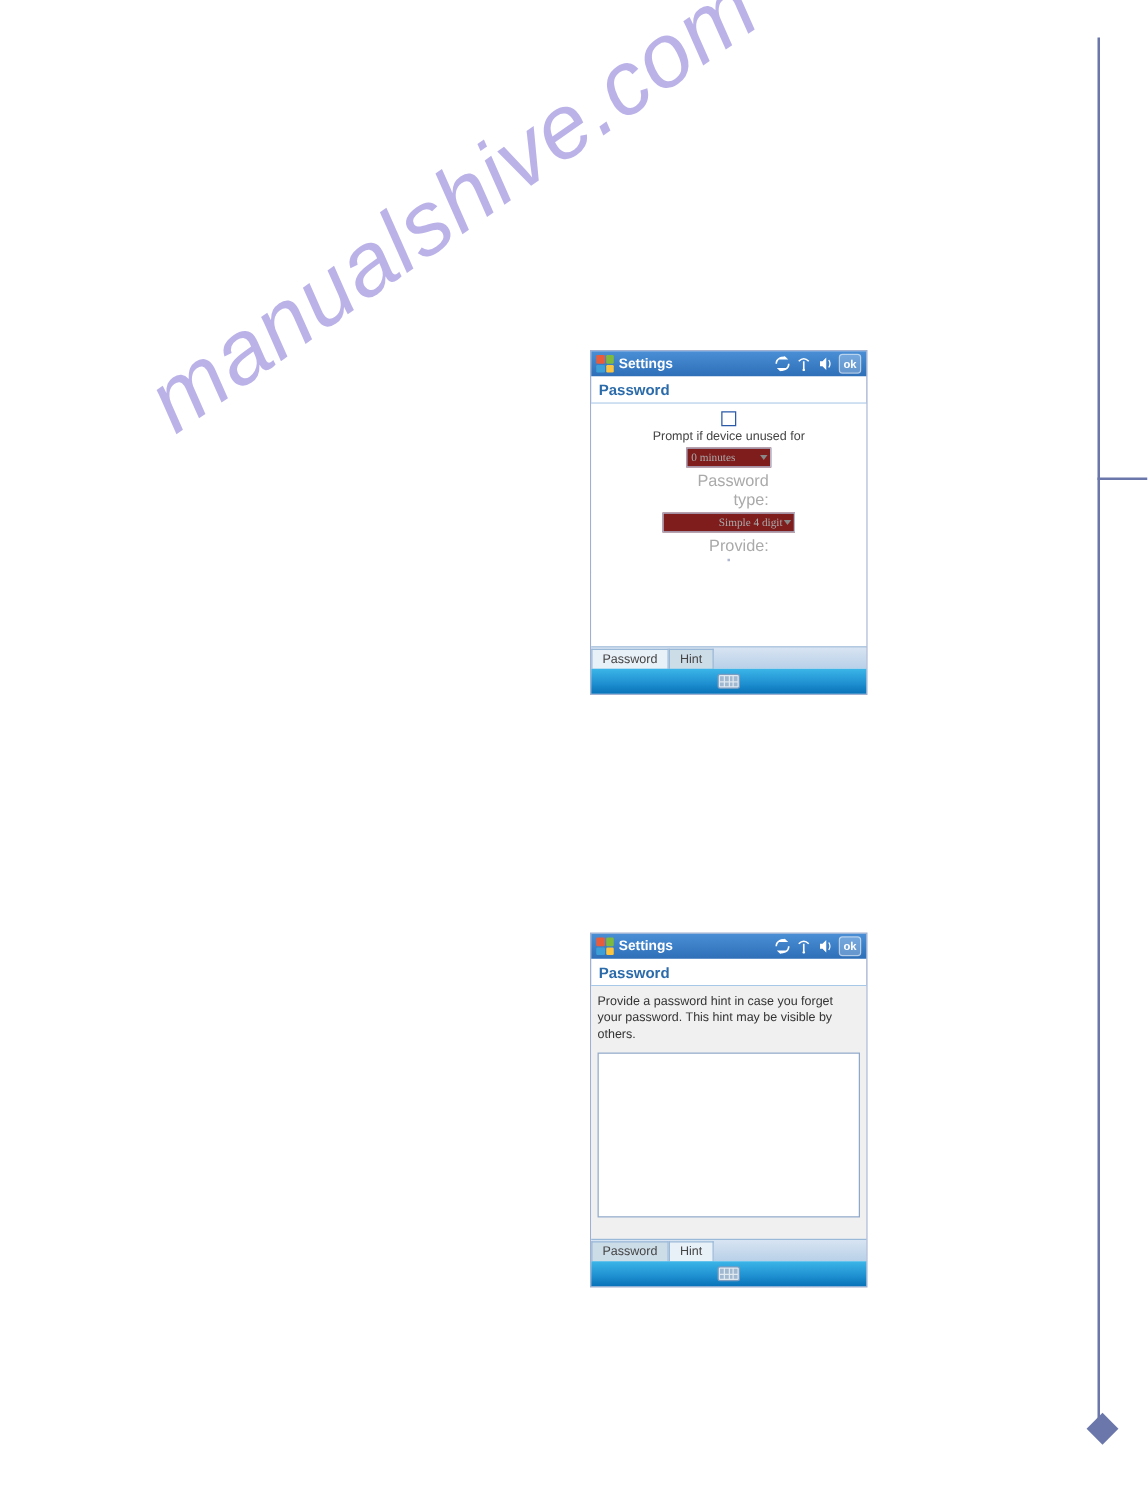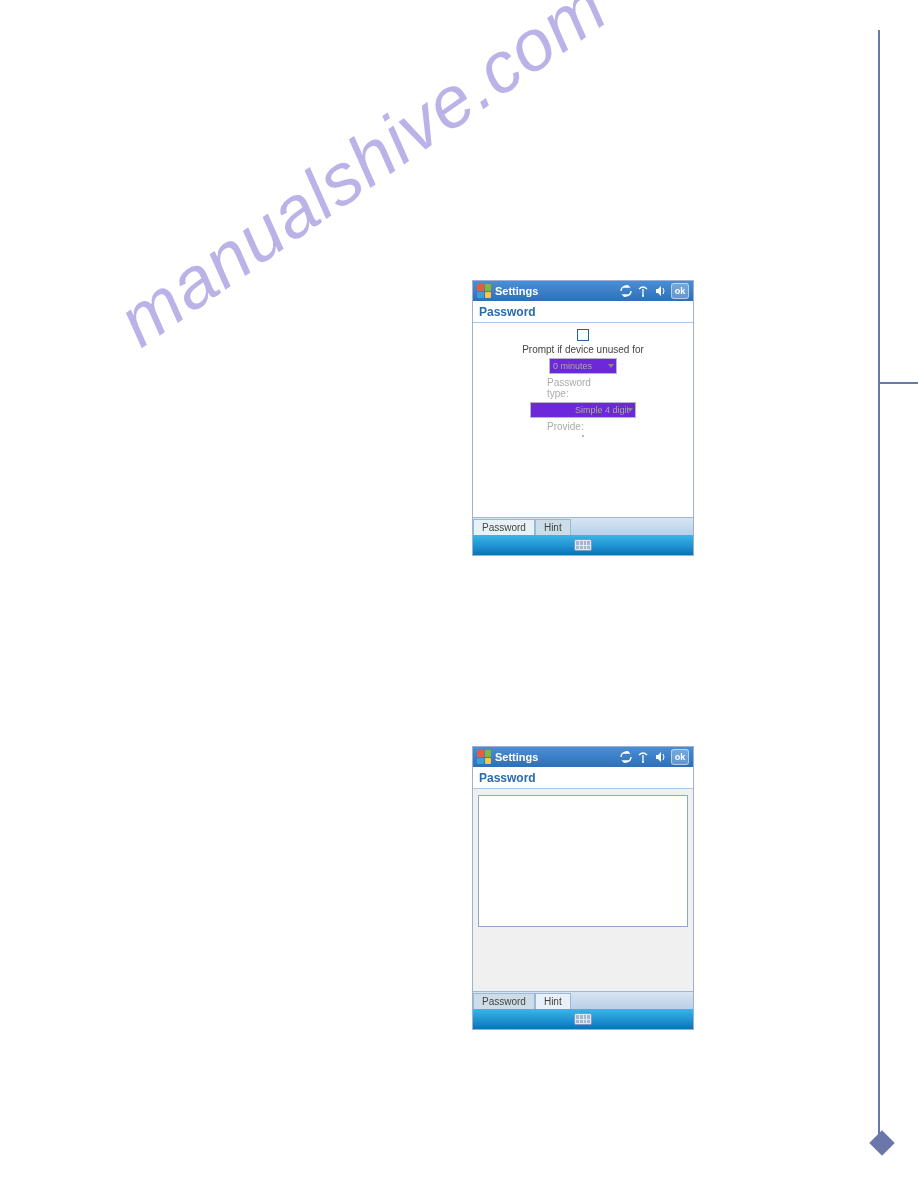--- a/index.html
+++ b/index.html
@@ -122,41 +122,42 @@
     }
     .checkbox {
       width: 12px; height: 12px;
       border: 1px solid #2a5aa8;
       background: #fff;
       flex-shrink: 0;
     }
     .prompt-label { font-size: 10px; color: #444; flex: 1; line-height: 1.1; }
     .dropdown {
       border: 1px solid #b0b8d0;
-      background: #6d28d9;
+      background: #7f1d1d;
       height: 16px;
       font-size: 9px;
       color: #aaa;
       display: flex;
       align-items: center;
       padding: 0 3px;
       position: relative;
       width: 68px;
+      font-family: Liberation Serif, serif;
     }
     .dropdown-arrow {
       position: absolute; right: 2px;
       width: 0; height: 0;
       border-left: 3px solid transparent;
       border-right: 3px solid transparent;
       border-top: 4px solid #888;
     }
     .dropdown.wide { width: 106px; padding-left: 44px; }
     .form-label {
-      font-size: 10px; color: #aaa;
-      width: 72px; text-align: left;
+      font-size: 13px; color: #aaa;
+      width: 72px; text-align: right;
       padding-right: 4px;
     }
     .input-box {
       border: 1px solid #b0b8d0;
       background: #fff;
       height: 16px;
       flex: 1;
     }
     .hint-text {
       font-size: 10px;
@@ -318,20 +319,21 @@
         <svg viewBox="0 0 12 12">
             <path d="M2 4 L4 4 L7 1 L7 11 L4 8 L2 8 Z" fill="#fff"></path>
             <path d="M9 3 Q11 6 9 9" stroke="#fff" stroke-width="1" fill="none"></path>
           </svg>
       </div>
       <div class="ok-btn">ok</div>
     </div>
   </div>
   <div class="section-header">Password</div>
   <div class="body-area">
+    <div class="hint-text">Provide a password hint in case you forget your password.  This hint may be visible by others.</div>
     <div class="hint-textarea"></div>
   </div>
   <div class="tabs">
     <div class="tab inactive">Password</div>
     <div class="tab">Hint</div>
   </div>
   <div class="bottom-bar">
     <div class="keyboard-icon">
       <div></div>
         <div></div>

